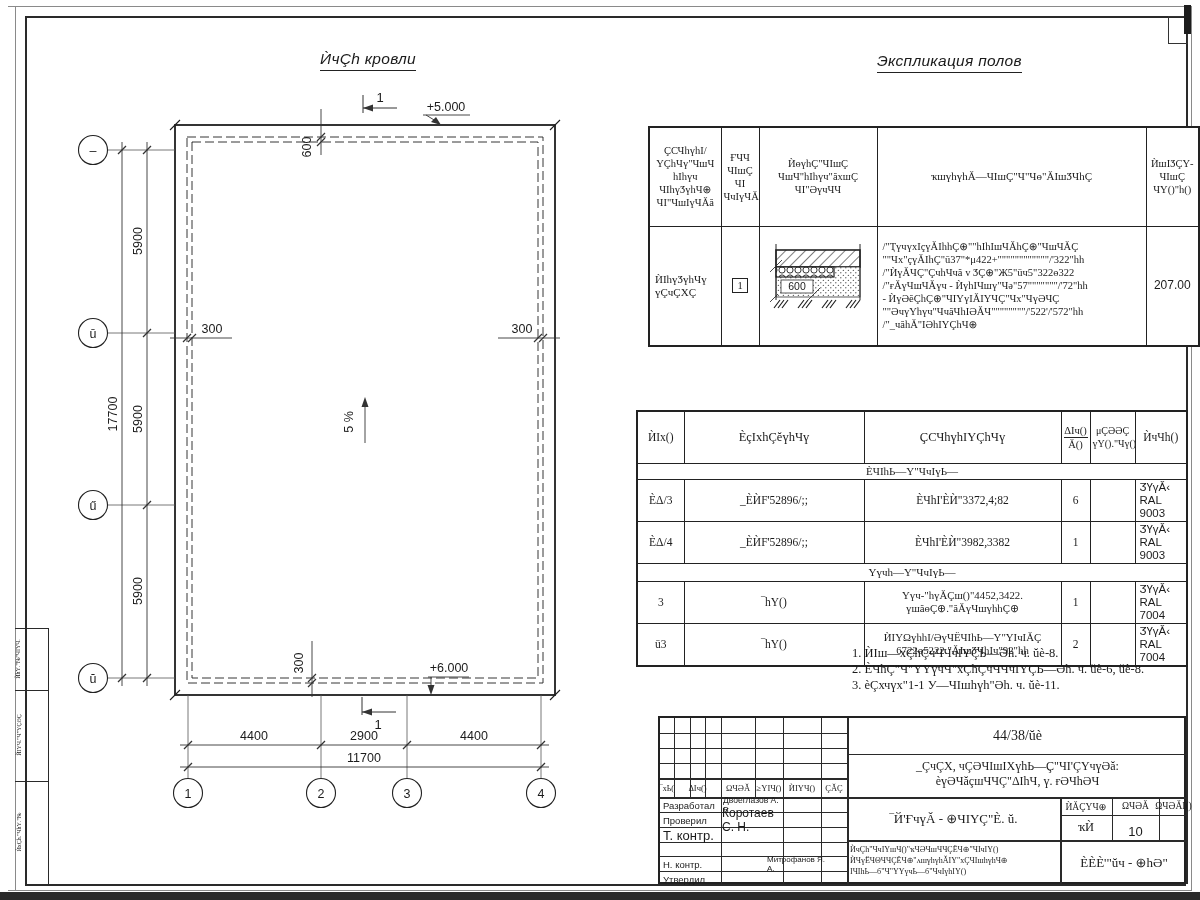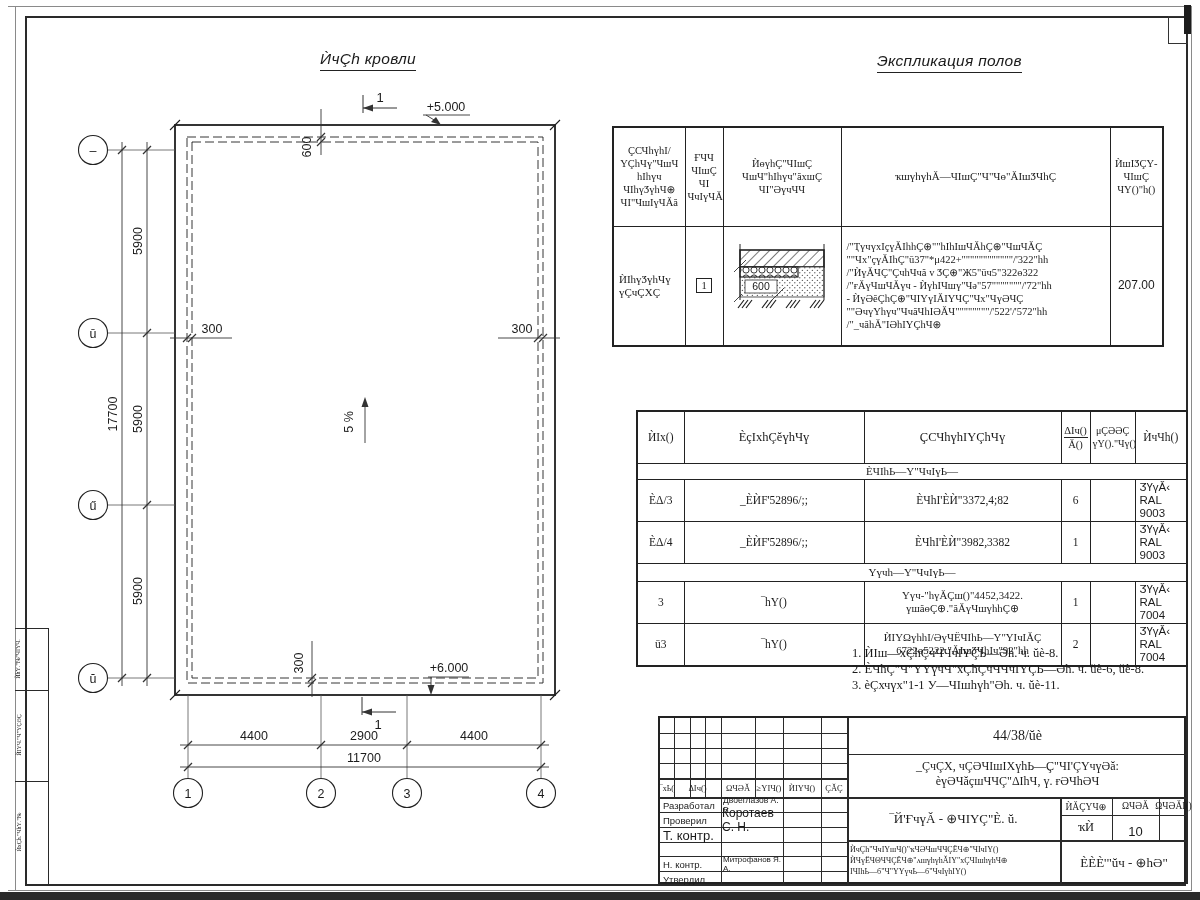--- a/index.html
+++ b/index.html
@@ -157,21 +157,21 @@
       <text x="33" y="252.5">ū</text>
       <text x="33" y="424.5">ű</text>
       <text x="33" y="597.5">ŭ</text>
       <text x="128" y="712.5">1</text>
       <text x="261" y="712.5">2</text>
       <text x="347" y="712.5">3</text>
       <text x="481" y="712.5">4</text>
     </g>
   </svg>
 
-  <table class="t1" style="left:612px;top:126px;width:550px;border:2px solid #222;">
+  <table class="t1" style="left:648px;top:126px;width:550px;border:2px solid #222;">
     <colgroup>
         <col style="width:72px">
         <col style="width:38px">
         <col style="width:118px">
         <col style="width:269px">
         <col style="width:53px">
       </colgroup>
     <tbody>
         <tr style="height:99px;">
       <td class="garb pre">ҪСЧһүһІ/
@@ -347,21 +347,21 @@
     <div class="tb-cell garb" style="left:161px;top:61px;width:26px;height:18px;font-size:8.5px;">ÇǍÇ</div>
 
     <div class="tb-cell tb-left" style="left:3px;top:80px;width:58px;height:14px;font-size:9.5px;">Разработал</div>
     <div class="tb-cell tb-left" style="left:63px;top:80px;width:60px;height:14px;font-size:8.5px;">Двоеглазов А. В.</div>
     <div class="tb-cell tb-left" style="left:3px;top:95px;width:58px;height:14px;font-size:9.5px;">Проверил</div>
     <div class="tb-cell tb-left" style="left:62px;top:95px;width:60px;height:14px;font-size:12px;">Коротаев С. Н.</div>
     <div class="tb-cell tb-left" style="left:3px;top:110px;width:58px;height:14px;font-size:13px;">Т. контр.</div>
     <div class="tb-cell tb-left" style="left:63px;top:110px;width:60px;height:14px;font-size:8.5px;"></div>
     <div class="tb-cell tb-left" style="left:3px;top:124px;width:58px;height:14px;font-size:9.5px;"></div>
     <div class="tb-cell tb-left" style="left:3px;top:139px;width:58px;height:14px;font-size:9.5px;">Н. контр.</div>
-    <div class="tb-cell tb-left" style="left:63px;top:139px;width:60px;height:14px;font-size:8px;">Митрофанов Я. А.</div>
+    <div class="tb-cell tb-left" style="left:63px;top:139px;width:60px;height:14px;font-size:8px;padding-left:44px;">Митрофанов Я. А.</div>
     <div class="tb-cell tb-left" style="left:3px;top:154px;width:58px;height:14px;font-size:9.5px;">Утвердил</div>
     <div class="tb-cell tb-left" style="left:63px;top:154px;width:60px;height:14px;font-size:8.5px;"></div>
 
     <div class="tb-cell garb" style="left:187px;top:0;width:341px;height:36px;font-size:14px;">44/38/ŭè</div>
     <div class="abs" style="left:187px;top:38px;width:341px;height:41px;text-align:center;">
       <div class="garb" style="font-size:12px;line-height:15px;margin-top:3px;">_ÇчÇХ, чÇӘЧІшІХүһЬ—Ҫ"ЧІ'ÇҮчүӘă:</div>
       <div class="garb" style="font-size:12px;line-height:15px;">èүӘЧăçшЧЧÇ"ΔІһЧ, ү. ғӘЧһӘЧ</div>
     </div>
     <div class="tb-cell garb" style="left:187px;top:79px;width:213px;height:43px;font-size:13px;">‾Й'ҒчүǍ - ⊕ЧІҮÇ"È. ŭ.</div>
     <div class="tb-cell garb" style="left:400px;top:80px;width:52px;height:16px;font-size:9.5px;">ЍǍÇҮЧ⊕</div>

